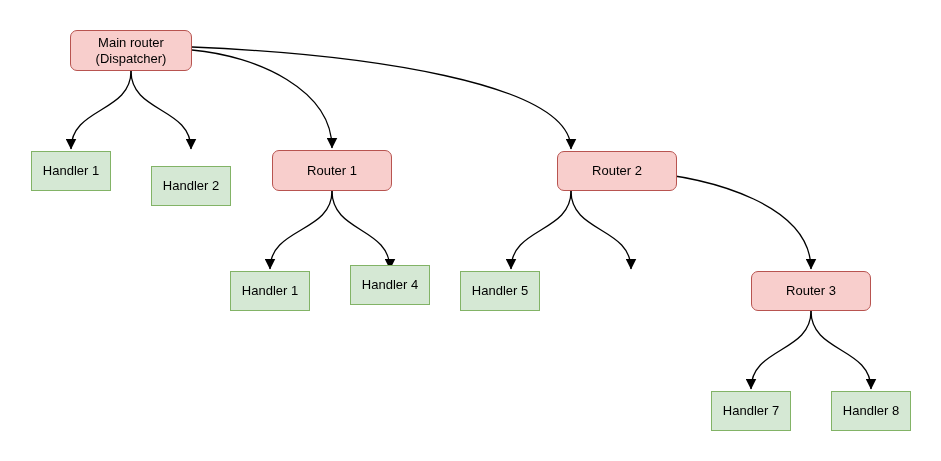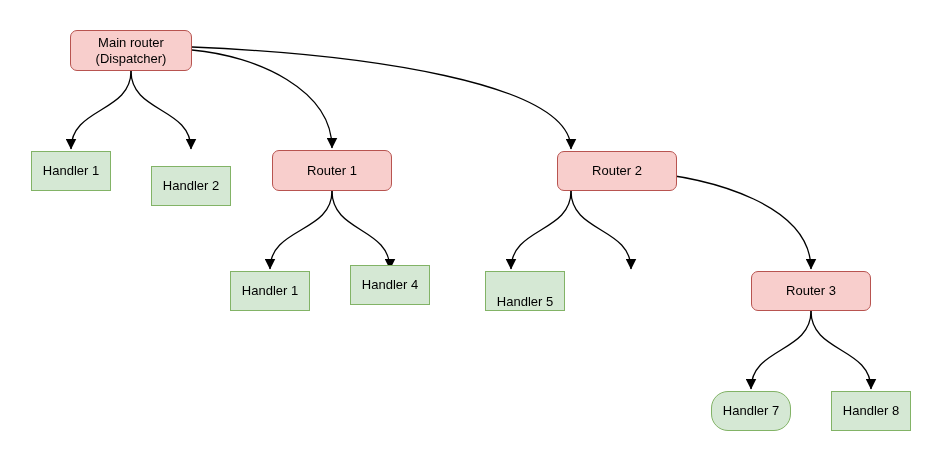--- a/index.html
+++ b/index.html
@@ -81,30 +81,30 @@
   </div>
 
   <div class="node handler" style="left:350px; top:265px; width:80px; height:40px;">
     <span class="label">Handler 4</span>
   </div>
 
   <div class="node router" style="left:525px; top:151px; width:120px; height:40px;margin-left:32px;">
     <span class="label">Router 2</span>
   </div>
 
-  <div class="node handler" style="left:485px; top:271px; width:80px; height:40px;align-items:flex-end;">
+  <div class="node handler" style="left:460px; top:271px; width:80px; height:40px;">
     <span class="label">Handler 5</span>
   </div>
 
 
   <div class="node router" style="left:751px; top:271px; width:120px; height:40px;">
     <span class="label">Router 3</span>
   </div>
 
-  <div class="node handler" style="left:711px; top:391px; width:80px; height:40px;border-radius:17px;">
+  <div class="node handler" style="left:711px; top:391px; width:80px; height:40px;">
     <span class="label">Handler 7</span>
   </div>
 
   <div class="node handler" style="left:831px; top:391px; width:80px; height:40px;">
     <span class="label">Handler 8</span>
   </div>
 
 </div>
 
 </body></html>

